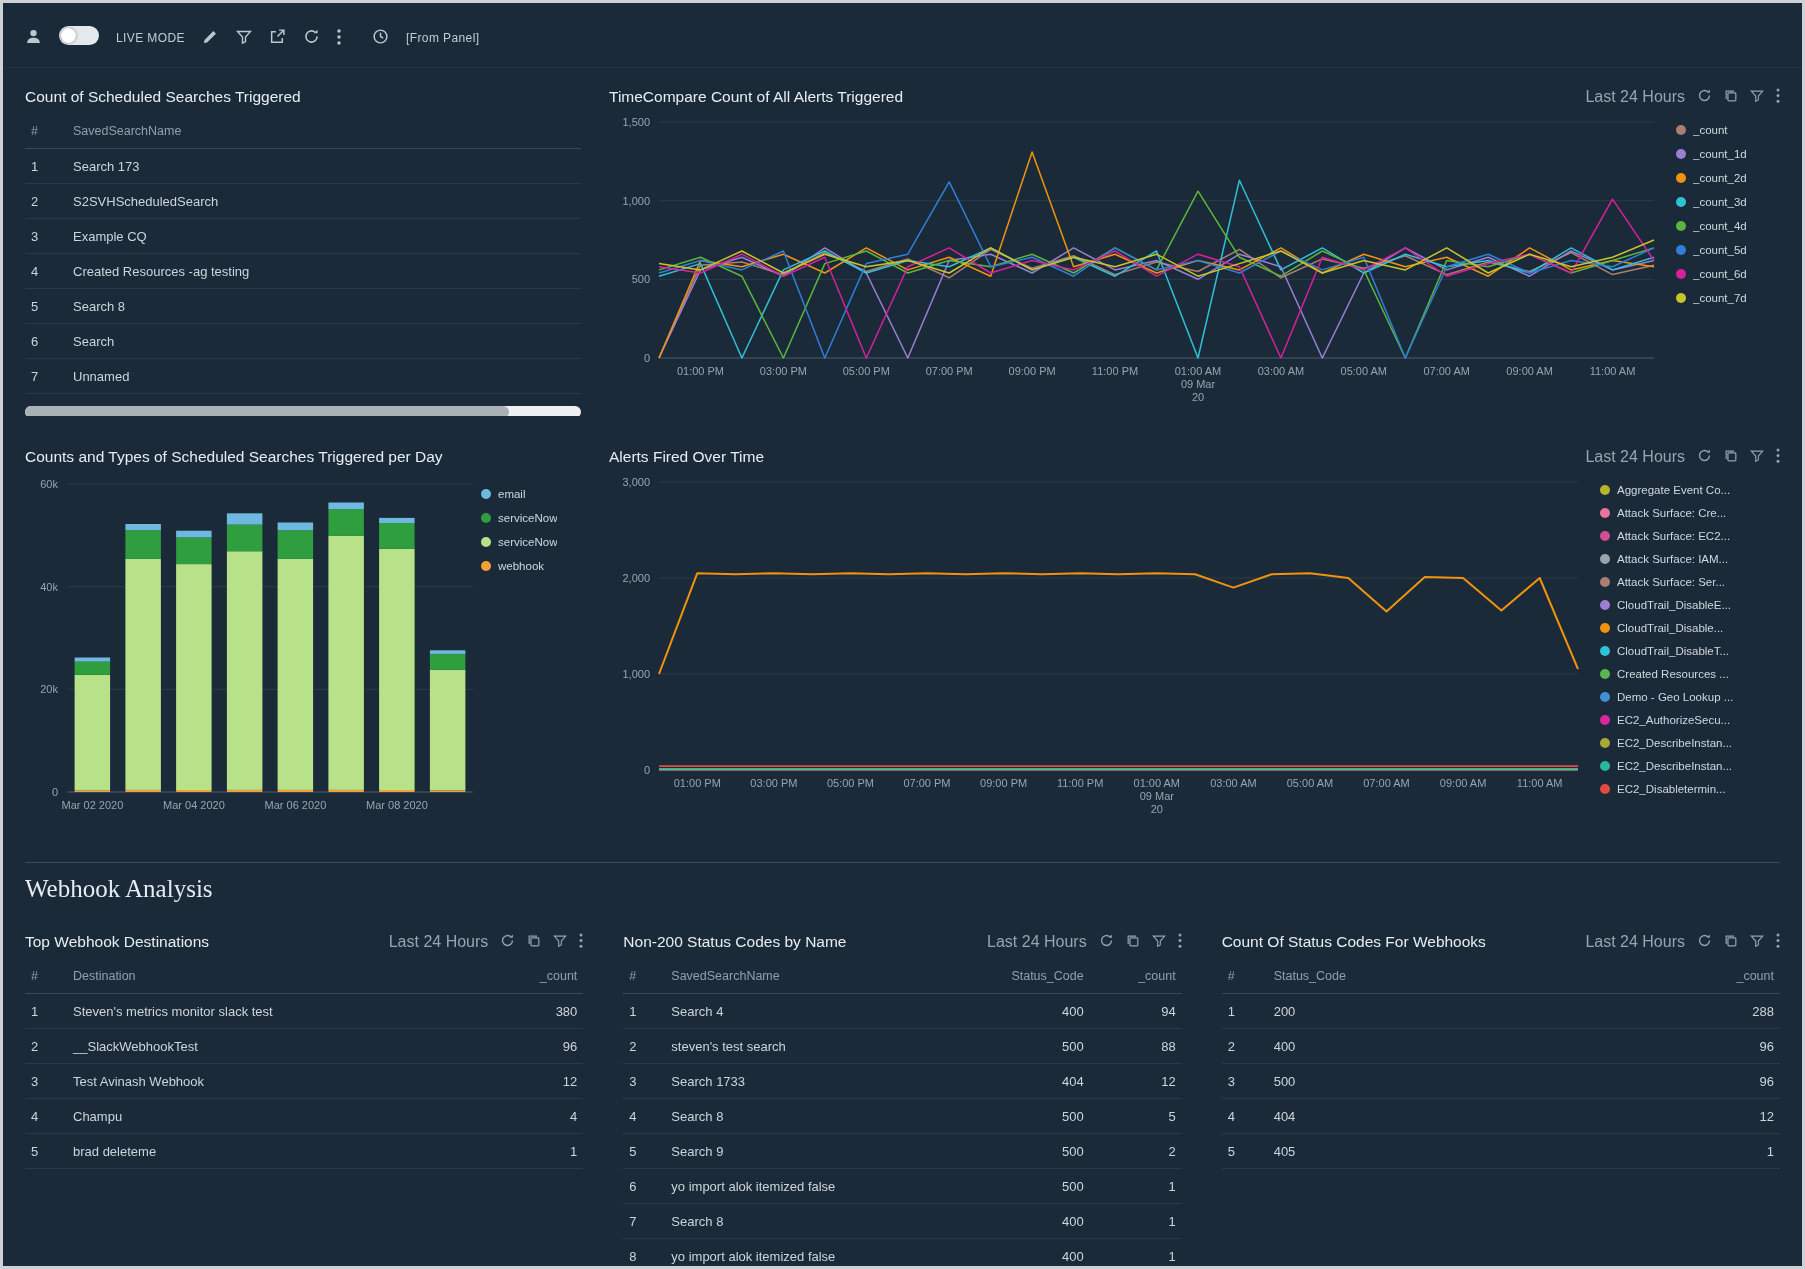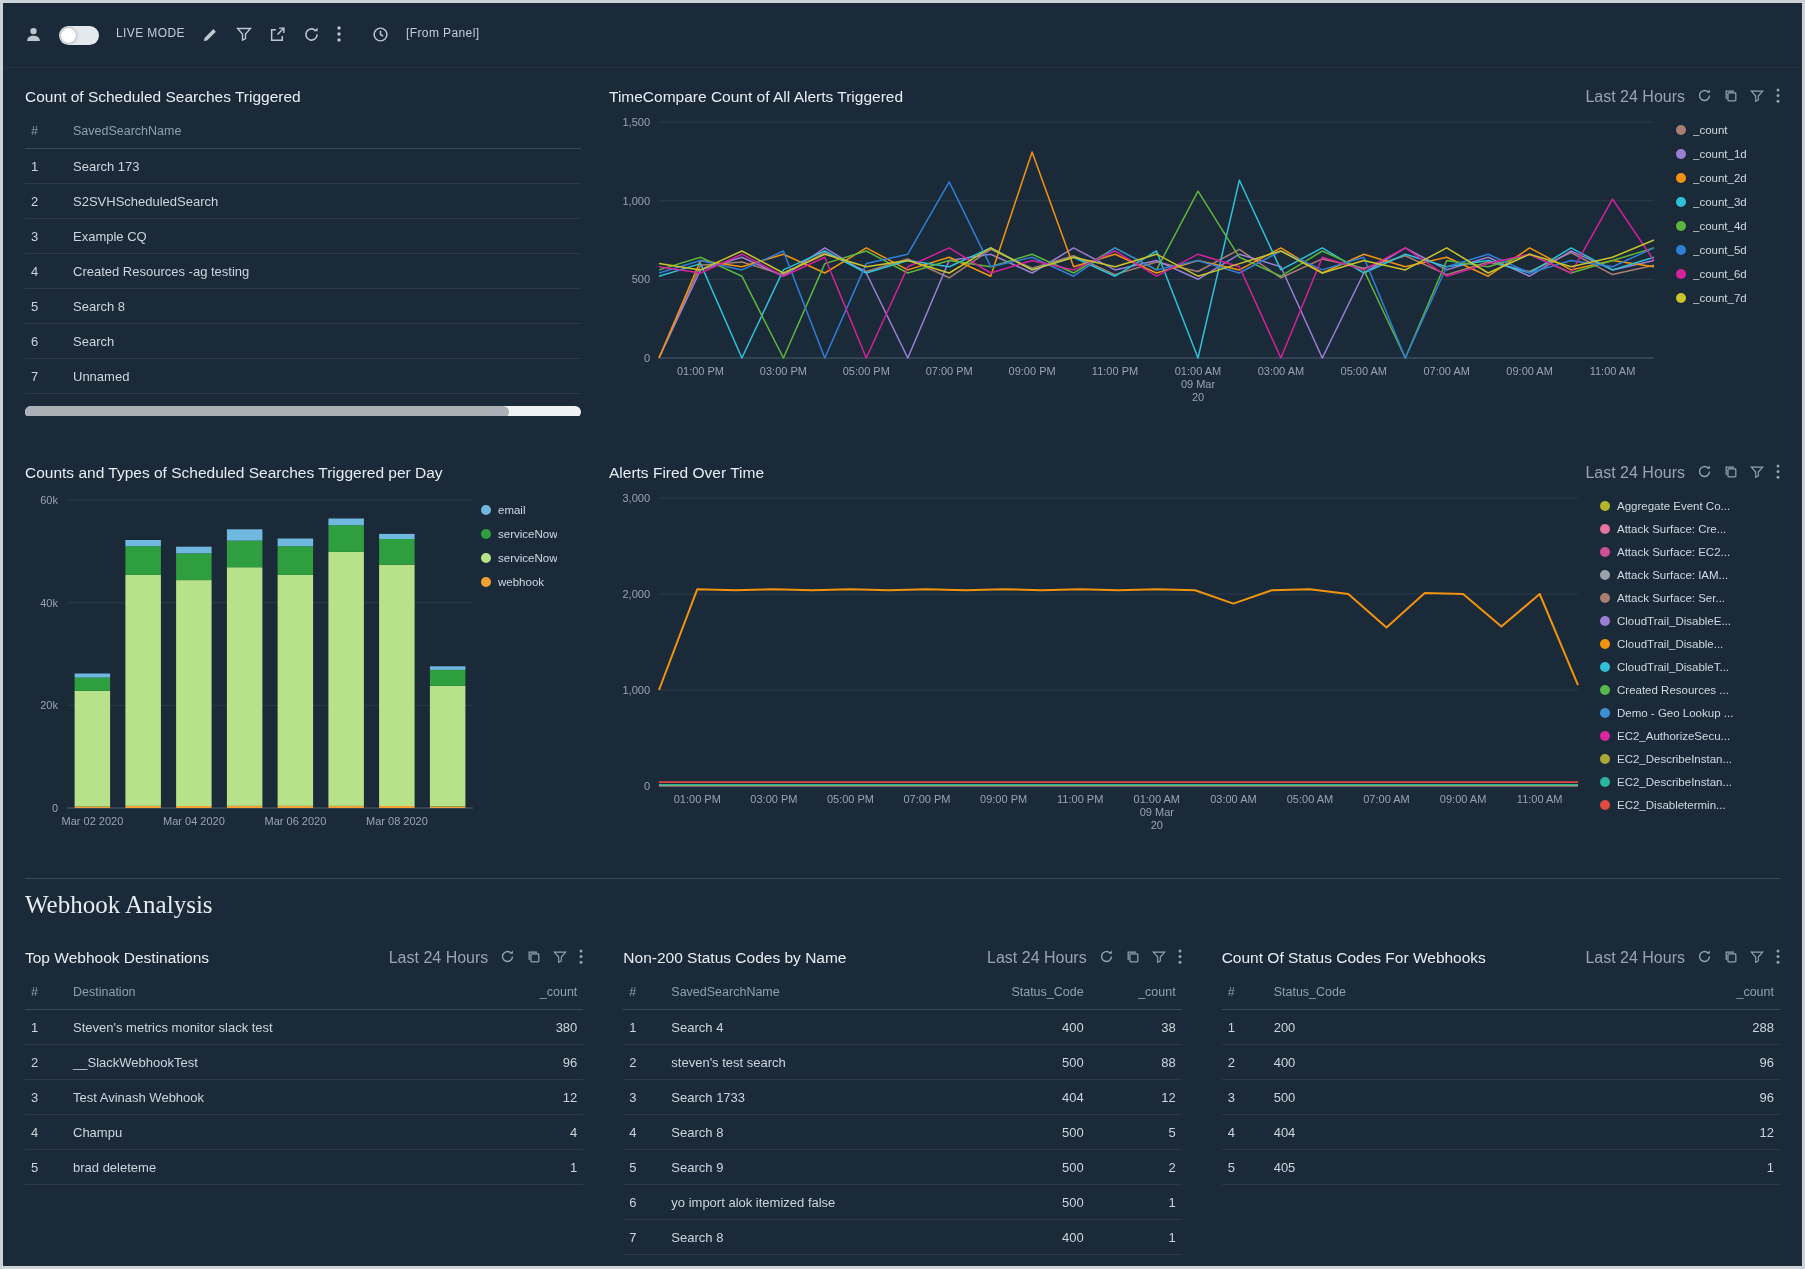--- a/index.html
+++ b/index.html
@@ -3,33 +3,33 @@
 <meta charset="utf-8">
 <style>
   html,body{margin:0;padding:0;background:#ffffff;}
   .frame{width:1805px;height:1269px;box-sizing:border-box;border:3px solid #cdd2d6;
          background:#1b2a38;overflow:hidden;font-family:"Liberation Sans",sans-serif;
          color:#d6dde3;position:relative;}
   
   .app-header{height:64px;display:flex;align-items:center;justify-content:space-between;
               padding:0 22px;border-bottom:1px solid #26323f;}
   .app-title{font-size:26px;font-weight:500;color:#eef2f5;letter-spacing:.2px;}
-  .hdr-ctrls{display:flex;align-items:flex-start;gap:17px;color:#bcc7d0;margin-right:26px;}
+  .hdr-ctrls{display:flex;align-items:flex-end;gap:17px;color:#bcc7d0;margin-right:26px;}
   .hicon{display:inline-flex;align-items:center;cursor:pointer;color:#bcc7d0;}
   .toggle{width:40px;height:19px;border-radius:10px;background:#e4e9ee;position:relative;
           display:inline-block;cursor:pointer;}
   .knob{position:absolute;left:2px;top:2px;width:15px;height:15px;border-radius:50%;
         background:#ffffff;box-shadow:0 0 3px rgba(0,0,0,.45);}
   .hdr-label{font-size:12px;color:#c2ccd4;letter-spacing:.4px;}
   .hdr-sep{margin-left:14px;}
   
   .grid{display:grid;grid-template-columns:556px 1fr;column-gap:40px;padding:0 22px;gap:28px;}
   .grid3{display:grid;grid-template-columns:1fr 1fr 1fr;column-gap:40px;padding:0 22px;}
   .row1{margin-top:16px;height:332px;}
-  .row2{margin-top:44px;height:400px;}
+  .row2{margin-top:28px;height:400px;}
   .row3{margin-top:26px;height:344px;}
   .panel{overflow:hidden;}
   .panel-head{display:flex;align-items:center;justify-content:space-between;height:26px;}
   .panel-title{font-size:15.5px;font-weight:500;color:#e7edf2;}
   .panel-ctrls{display:flex;align-items:center;}
   .range{color:#97a4b1;font-size:16px;}
   .pc-ic{display:inline-flex;align-items:center;color:#93a2b0;margin-left:12px;cursor:pointer;}
   
   .tbl{margin-top:4px;}
   .tr{display:flex;align-items:center;height:34px;border-bottom:1px solid #2b3947;
@@ -558,21 +558,21 @@
           <div class="tr th">
             <div class="tc " style="width:30px;flex:none">#</div>
             <div class="tc " style="flex:1">SavedSearchName</div>
             <div class="tc r" style="width:150px;flex:none">Status_Code</div>
             <div class="tc r" style="width:80px;flex:none">_count</div>
           </div>
           <div class="tr">
             <div class="tc " style="width:30px;flex:none">1</div>
             <div class="tc " style="flex:1">Search 4</div>
             <div class="tc r" style="width:150px;flex:none">400</div>
-            <div class="tc r" style="width:80px;flex:none">38</div>
+            <div class="tc r" style="width:80px;flex:none">94</div>
           </div>
           <div class="tr">
             <div class="tc " style="width:30px;flex:none">2</div>
             <div class="tc " style="flex:1">steven's test search</div>
             <div class="tc r" style="width:150px;flex:none">500</div>
             <div class="tc r" style="width:80px;flex:none">88</div>
           </div>
           <div class="tr">
             <div class="tc " style="width:30px;flex:none">3</div>
             <div class="tc " style="flex:1">Search 1733</div>

